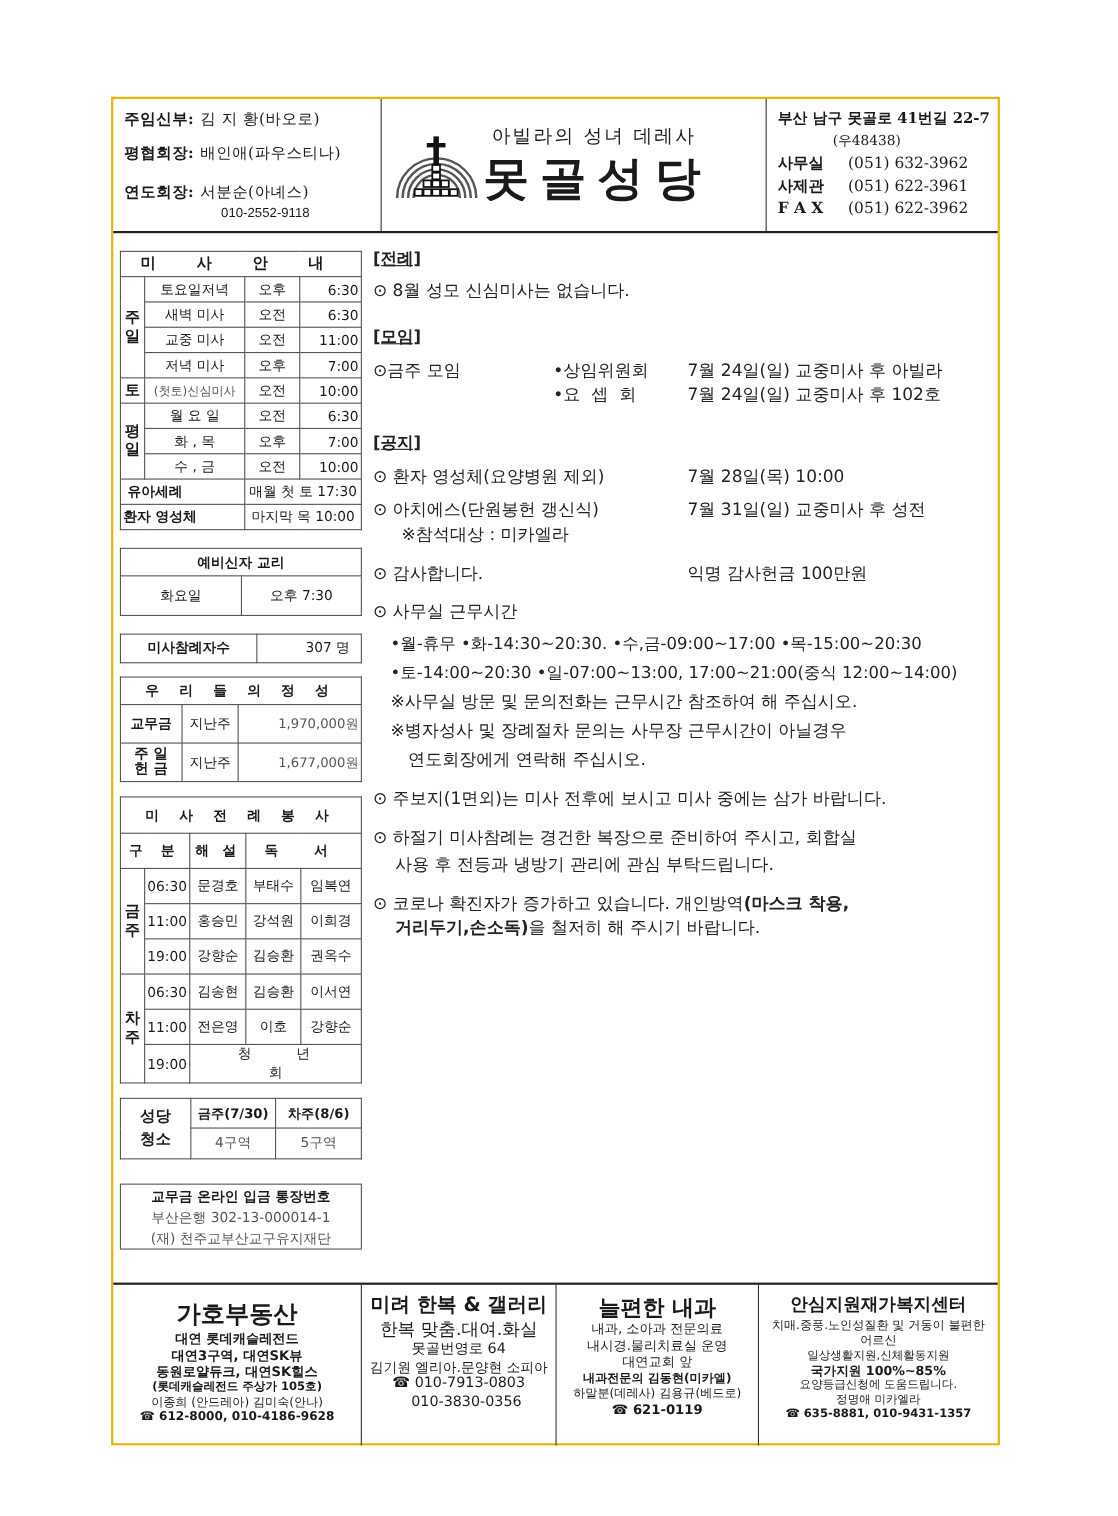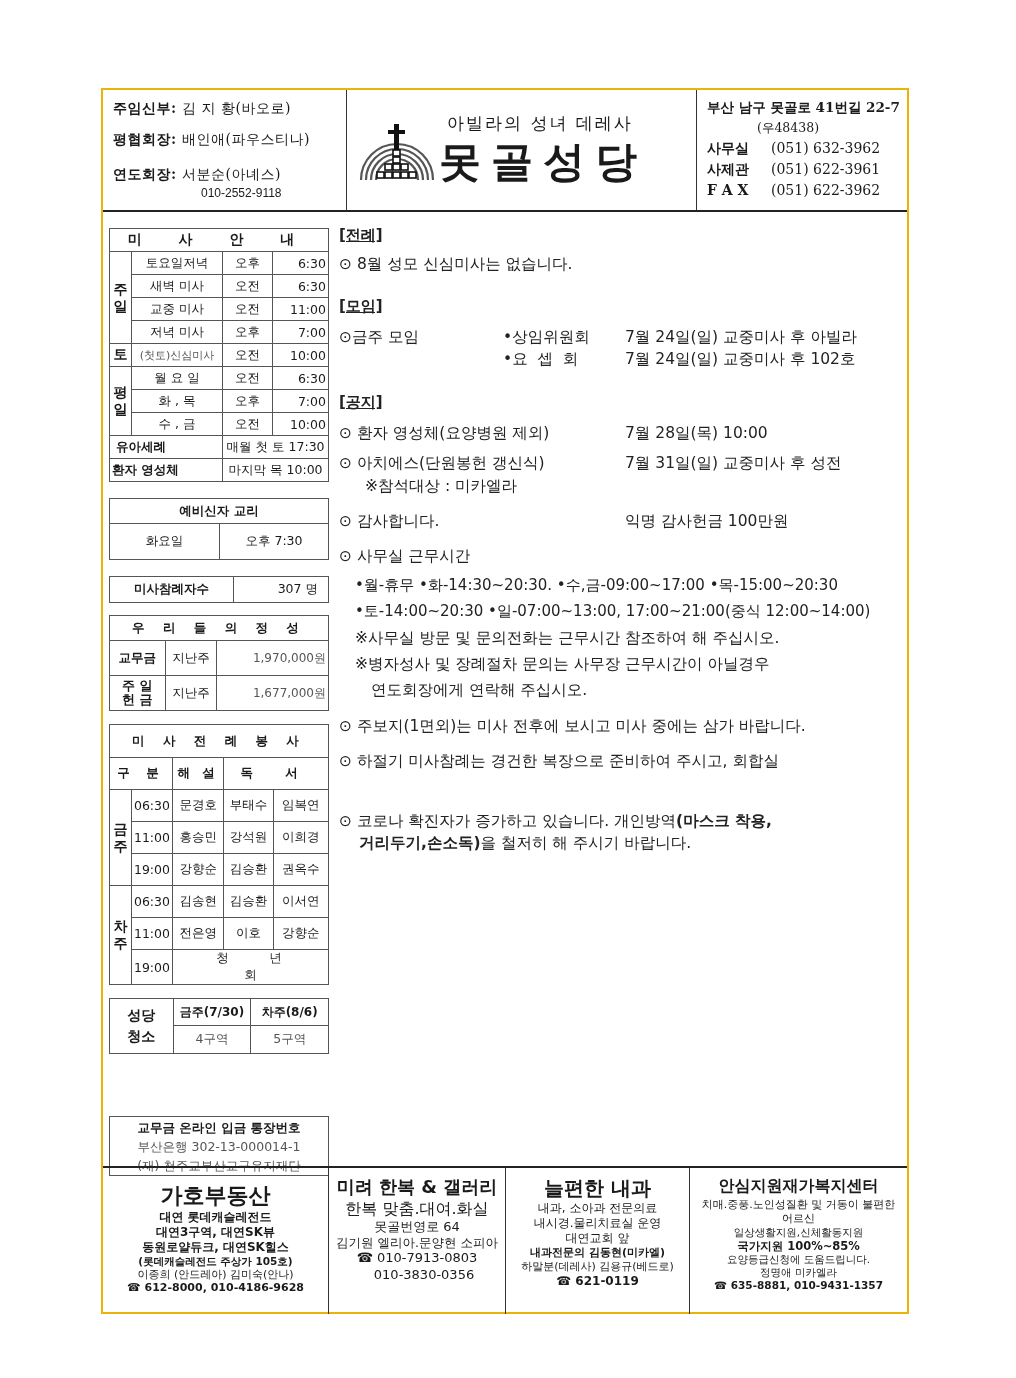--- a/index.html
+++ b/index.html
@@ -1,19 +1,19 @@
 <!DOCTYPE html>
 <html><head>
 <meta charset="utf-8">
 <style>
   * { box-sizing: border-box; margin: 0; padding: 0; }
   html, body { width: 1016px; height: 1378px; background: #ffffff; }
   body { position: relative; font-family: "DejaVu Sans", sans-serif; color: #1a1a1a; overflow: hidden; }
   .page { position: absolute; left: 101px; top: 88px; width: 808px; height: 1226px; border: 2px solid #eab308; }
-  .abs { position: absolute; margin-top: 40px; }
+  .abs { position: absolute; }
 
   
   .hdr { position: absolute; left: 0; top: 0; width: 804px; height: 122px; border-bottom: 2px solid #222; }
   .hdr-left { position: absolute; left: 0; top: 0; width: 244px; height: 120px; border-right: 1.5px solid #333; }
   .hdr-mid { position: absolute; left: 244px; top: 0; width: 350px; height: 120px; border-right: 1.5px solid #333; }
   .hdr-right { position: absolute; left: 594px; top: 0; width: 210px; height: 120px; }
   .staff { position: absolute; left: 10px; font-size: 14px; font-family: "DejaVu Serif", serif; font-weight: bold; letter-spacing: 0.5px; }
   .staff .v { font-weight: normal; }
   .phone-small { position: absolute; left: 98px; top: 96px; font-size: 12px; font-family: "Liberation Sans", sans-serif; }
   .subtitle { position: absolute; left: 100px; top: 22px; font-size: 17px; font-family: "DejaVu Serif", serif; letter-spacing: 2px; }
@@ -304,20 +304,21 @@
   <div class="main" style="top:421px;left:522px">익명 감사헌금 100만원</div>
   <div class="main" style="top:456px">⊙ 사무실 근무시간</div>
   <div class="main" style="top:486px;left:252px;font-size:15px">•월-휴무 •화-14:30~20:30. •수,금-09:00~17:00  •목-15:00~20:30</div>
   <div class="main" style="top:512px;left:252px;font-size:15px">•토-14:00~20:30 •일-07:00~13:00, 17:00~21:00(중식 12:00~14:00)</div>
   <div class="main" style="top:538px;left:252px">※사무실 방문 및 문의전화는 근무시간 참조하여 해 주십시오.</div>
   <div class="main" style="top:564px;left:252px">※병자성사 및 장례절차 문의는 사무장 근무시간이 아닐경우</div>
   <div class="main" style="top:590px;left:268px">연도회장에게 연락해 주십시오.</div>
 
   <div class="main" style="top:626px">⊙ 주보지(1면외)는 미사 전후에 보시고 미사 중에는 삼가 바랍니다.</div>
   <div class="main" style="top:661px">⊙ 하절기 미사참례는 경건한 복장으로 준비하여 주시고, 회합실</div>
+  <div class="main" style="top:686px;left:256px">사용 후 전등과 냉방기 관리에 관심 부탁드립니다.</div>
   <div class="main" style="top:721px"><span>⊙ 코로나 확진자가 증가하고 있습니다. 개인방역</span><b>(마스크 착용,</b></div>
   <div class="main" style="top:743px;left:256px"><b>거리두기,손소독)</b><span>을 철저히 해 주시기 바랍니다.</span></div>
 
   <div class="ftr">
     <div class="fcol" style="left:0;width:226px">
       <div class="ad-title" style="font-size:22px;margin-top:6px">가호부동산</div>
       <div class="ad-sub">대연 롯데캐슬레전드</div>
       <div class="ad-sub">대연3구역, 대연SK뷰</div>
       <div class="ad-sub">동원로얄듀크, 대연SK힐스</div>
       <div class="ad-sub" style="font-size:10.5px">(롯데캐슬레전드 주상가 105호)</div>

